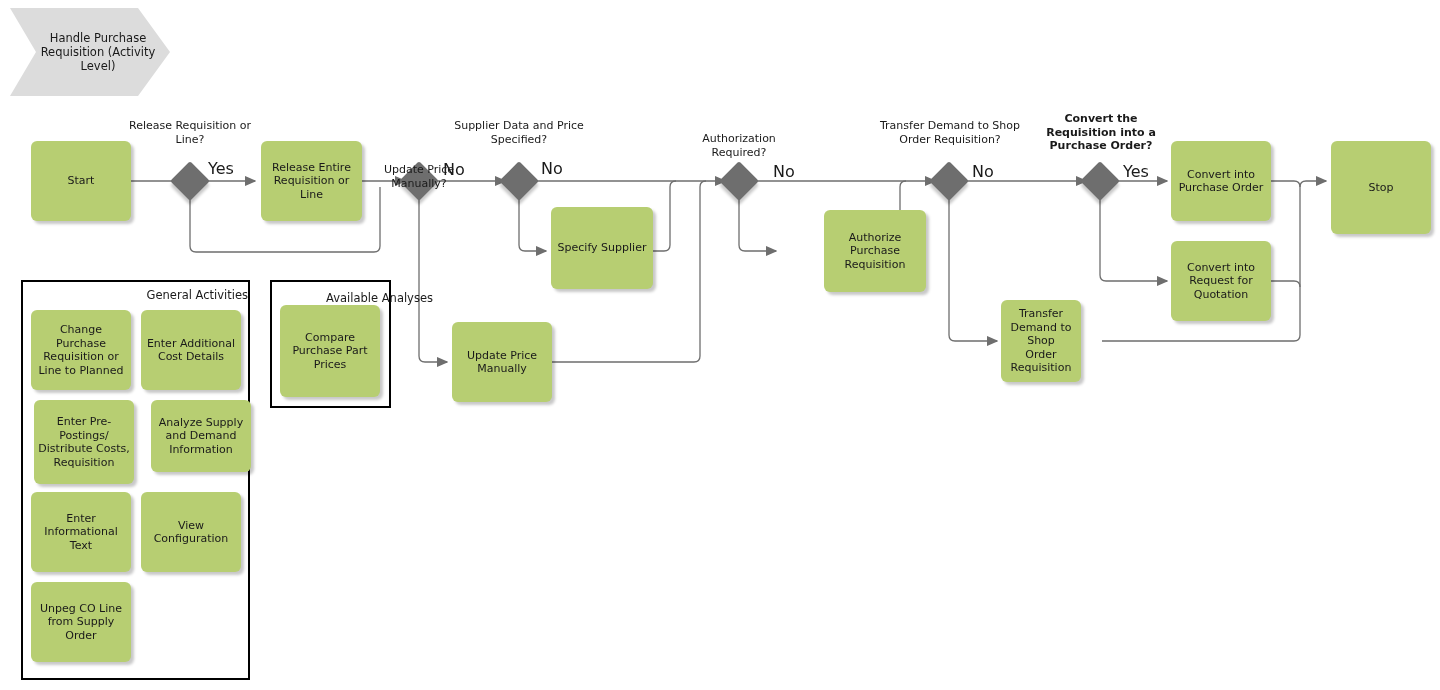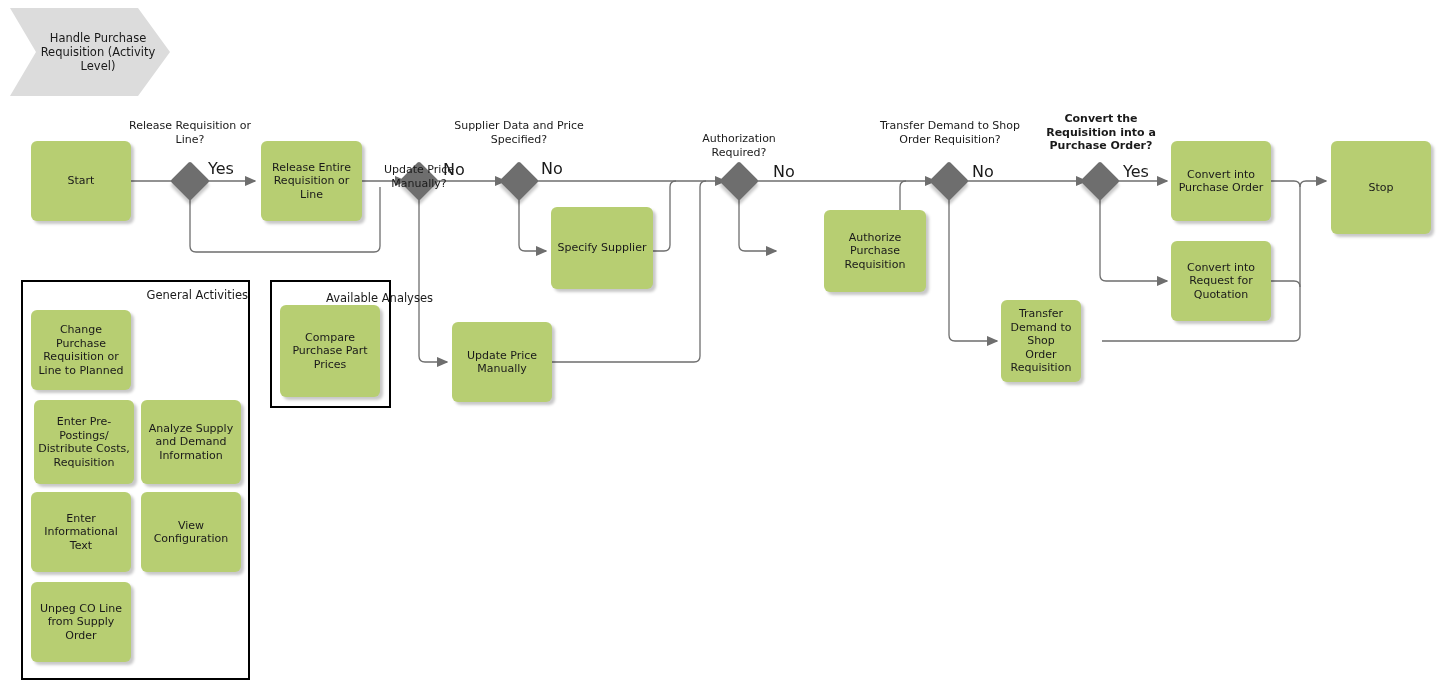--- a/index.html
+++ b/index.html
@@ -216,31 +216,37 @@
 
   <div class="node" style="left:31px;top:310px;width:100px;height:80px;">
     <div>
       <span>Change</span>
       <span>Purchase</span>
       <span>Requisition or</span>
       <span>Line to Planned</span>
     </div>
   </div>
 
+  <div class="node" style="left:141px;top:310px;width:100px;height:80px;">
+    <div>
+      <span>Enter Additional</span>
+      <span>Cost Details</span>
+    </div>
+  </div>
 
   <div class="node" style="left:34px;top:400px;width:100px;height:84px;">
     <div>
       <span>Enter Pre-</span>
       <span>Postings/</span>
       <span>Distribute Costs,</span>
       <span>Requisition</span>
     </div>
   </div>
 
-  <div class="node" style="left:141px;top:400px;width:100px;height:84px;align-items:center;">
+  <div class="node" style="left:151px;top:400px;width:100px;height:72px;align-items:center;">
     <div>
       <span>Analyze Supply</span>
       <span>and Demand</span>
       <span>Information</span>
     </div>
   </div>
 
   <div class="node" style="left:31px;top:492px;width:100px;height:80px;">
     <div>
       <span>Enter</span>

